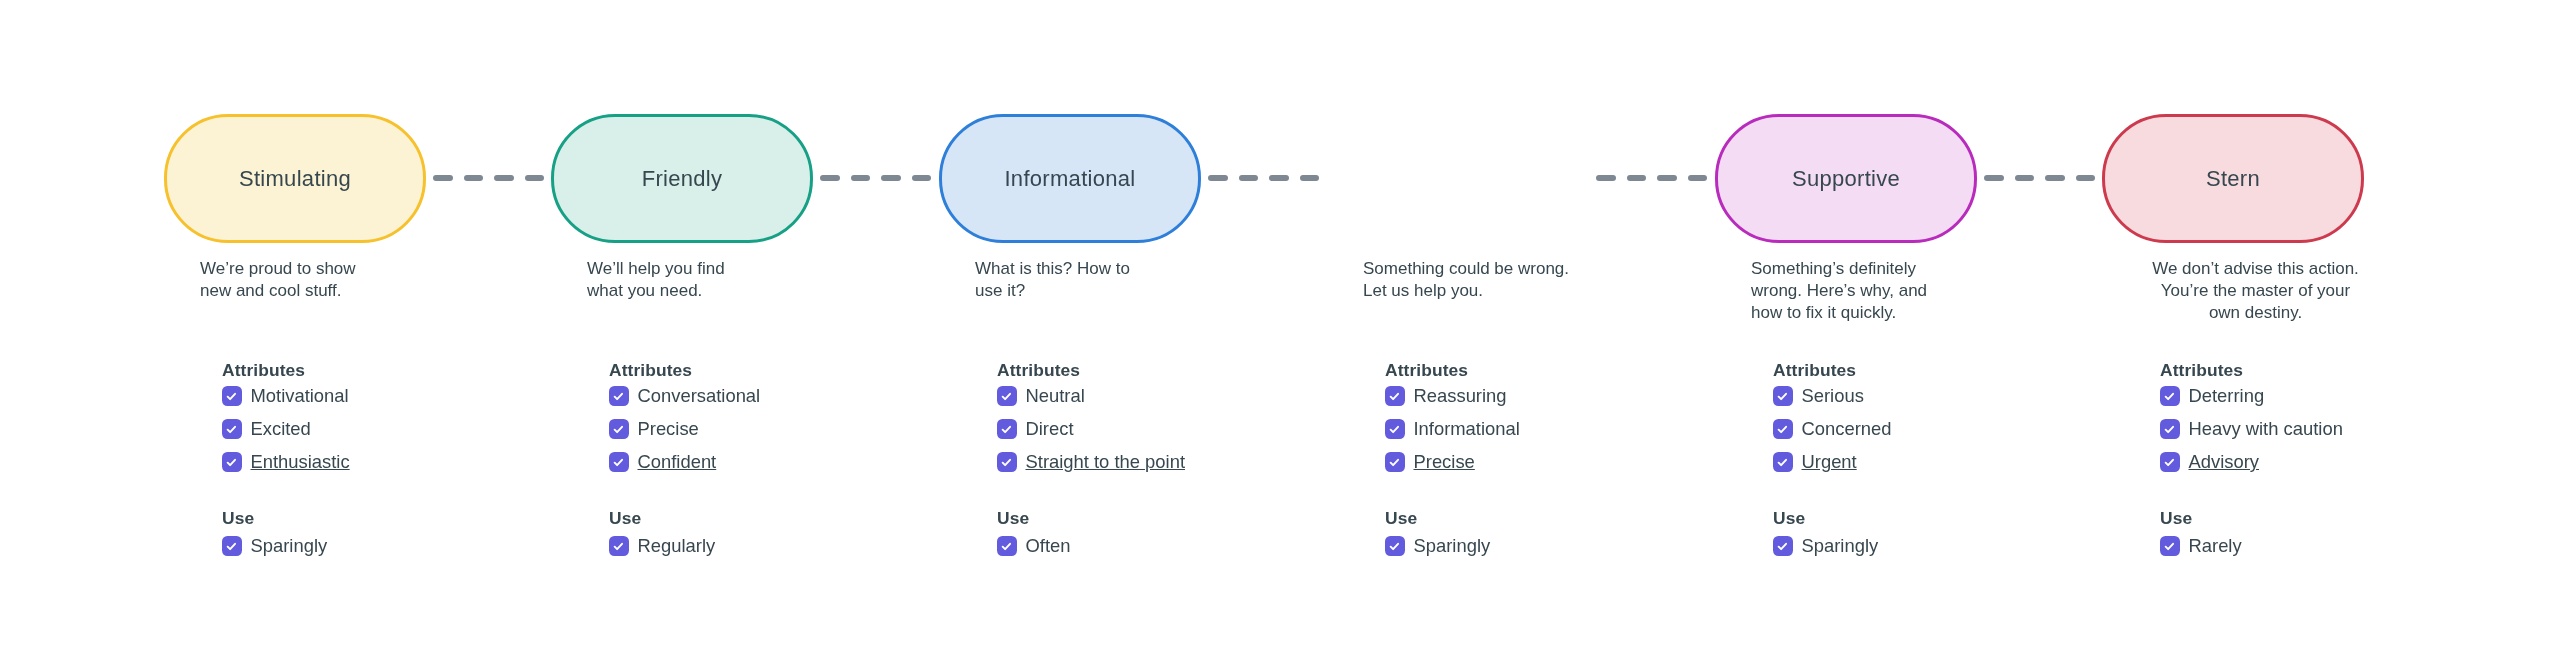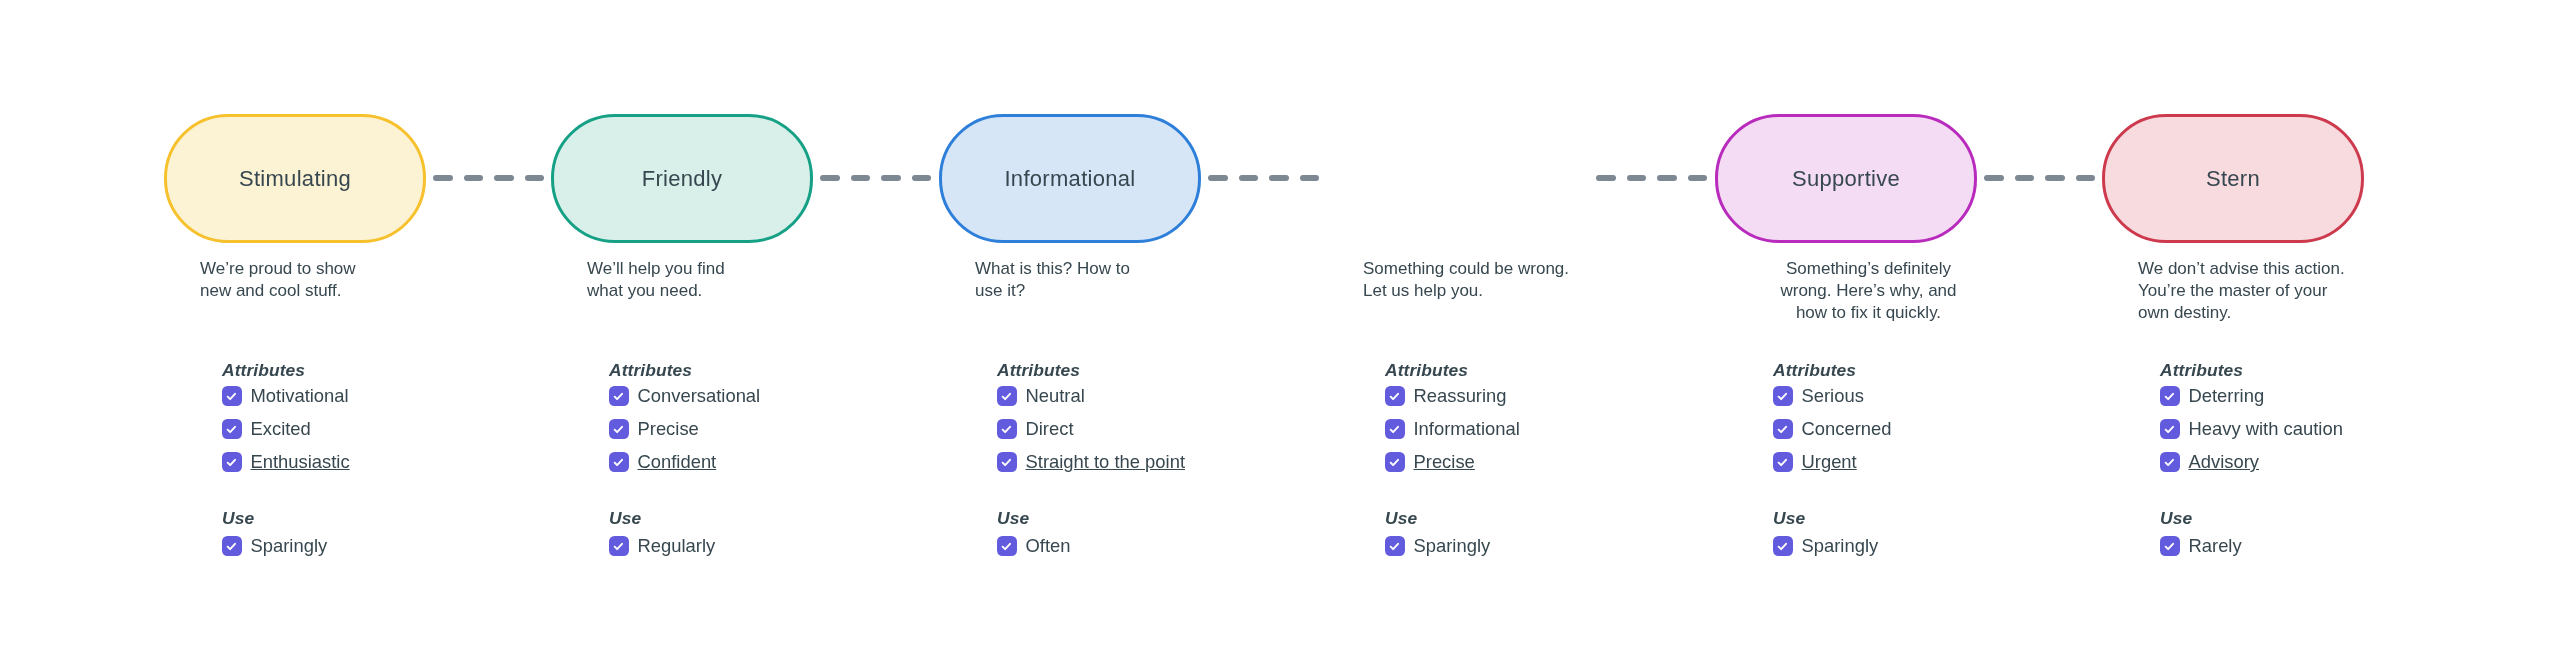--- a/index.html
+++ b/index.html
@@ -19,21 +19,21 @@
     position:absolute;left:0;top:0;
     width:262px;height:129px;border-radius:64px;
     border:3.4px solid #999;box-sizing:border-box;
     display:flex;align-items:center;justify-content:center;
   }
   .pill-label{font-size:22px;font-weight:500;letter-spacing:0.3px;}
   .desc{
     position:absolute;left:36px;top:144px;width:235px;
     font-size:17px;line-height:22px;white-space:pre-line;font-weight:500;
   }
-  .section-label{position:absolute;left:58px;font-size:17.4px;font-weight:700;letter-spacing:0.1px;font-style:italic;}
+  .section-label{position:absolute;left:58px;font-size:17.4px;font-weight:700;letter-spacing:0.1px;}
   .attrs-label{top:246px;}
   .use-label{top:394px;}
   .check-row{position:absolute;left:58px;display:flex;align-items:center;gap:9px;}
   .r0{top:271px;} .r1{top:304px;} .r2{top:337px;text-decoration:underline;} .use-row{top:421px;}
   .checkbox{
     width:19.5px;height:19.5px;border-radius:5.4px;background:var(--accent);
     display:flex;align-items:center;justify-content:center;flex:none;cursor:pointer;
   }
   .checkbox svg{width:12.7px;height:12.7px;display:block;}
   .check-label{font-size:18.4px;font-weight:500;white-space:nowrap;}
@@ -237,21 +237,21 @@
       </span>
       <span class="check-label">Sparingly</span>
     </div>
   </div>
     <div class="connector" style="left: 1596px;">
       <span class="dash"></span>
       <span class="dash"></span>
       <span class="dash"></span>
       <span class="dash"></span>
     </div>
-    <div class="tone-col" style="left: 1715px; top: 114px; text-align: center;">
+    <div class="tone-col" style="left: 1715px; top: 114px;">
     <div class="pill" style="background: rgb(244, 220, 244); border-color: rgb(184, 43, 189);">
       <span class="pill-label">Supportive</span>
     </div>
     <div class="desc">Something’s definitely
 wrong. Here’s why, and
 how to fix it quickly.</div>
 
     <div class="section-label attrs-label">Attributes</div>
 
     <div class="check-row r0">
@@ -288,21 +288,21 @@
       </span>
       <span class="check-label">Sparingly</span>
     </div>
   </div>
     <div class="connector" style="left: 1984px;">
       <span class="dash"></span>
       <span class="dash"></span>
       <span class="dash"></span>
       <span class="dash"></span>
     </div>
-    <div class="tone-col" style="left: 2102px; top: 114px;">
+    <div class="tone-col" style="left: 2102px; top: 114px; text-align: center;">
     <div class="pill" style="background: rgb(247, 219, 222); border-color: rgb(205, 58, 78);">
       <span class="pill-label">Stern</span>
     </div>
     <div class="desc">We don’t advise this action.
 You’re the master of your
 own destiny.</div>
 
     <div class="section-label attrs-label">Attributes</div>
 
     <div class="check-row r0">

